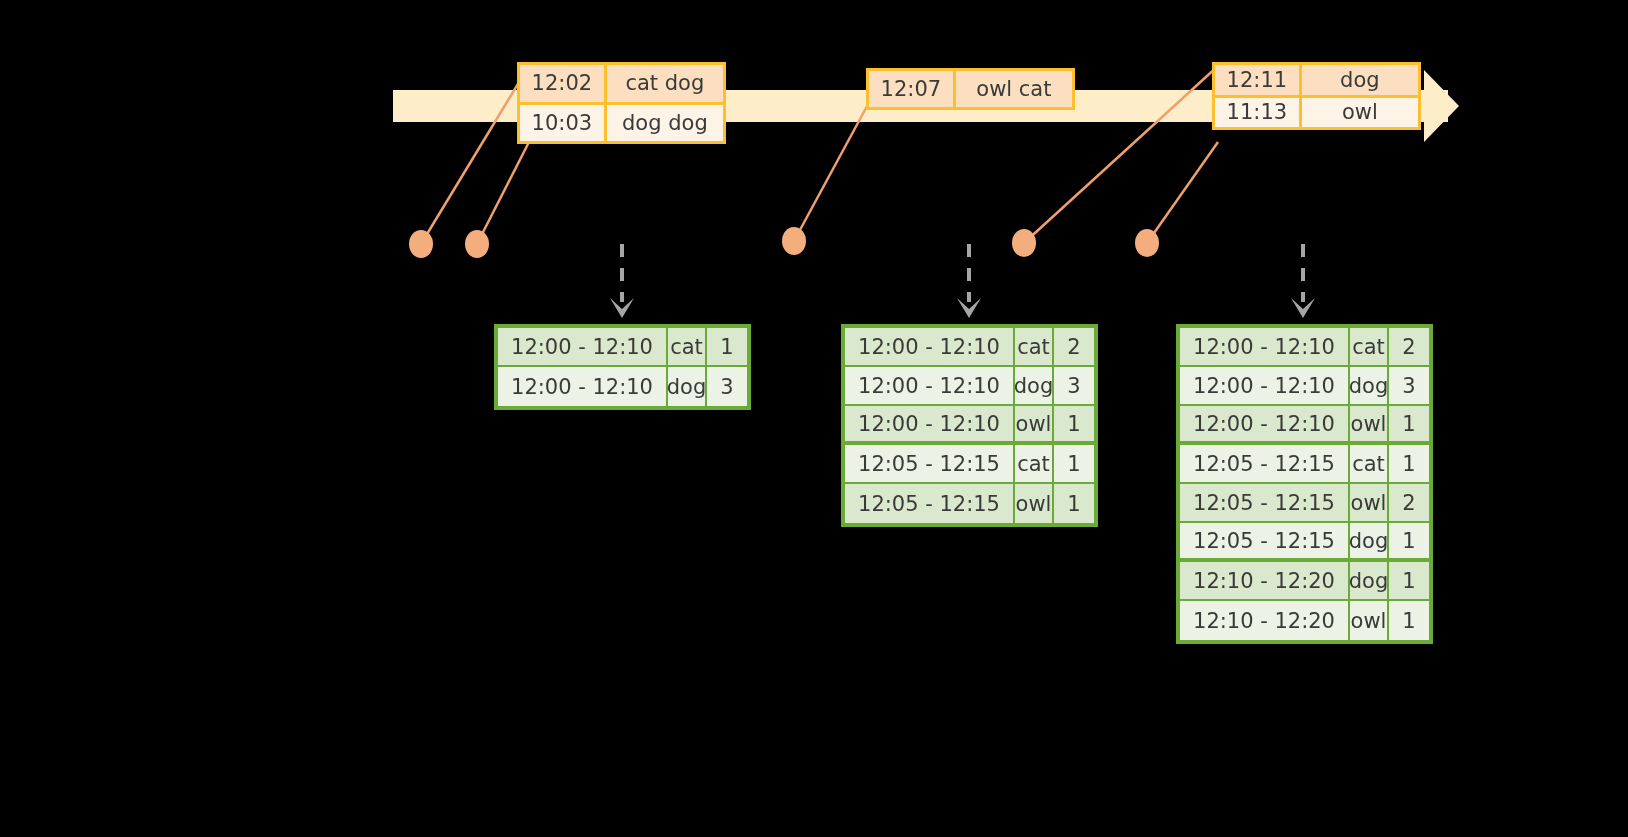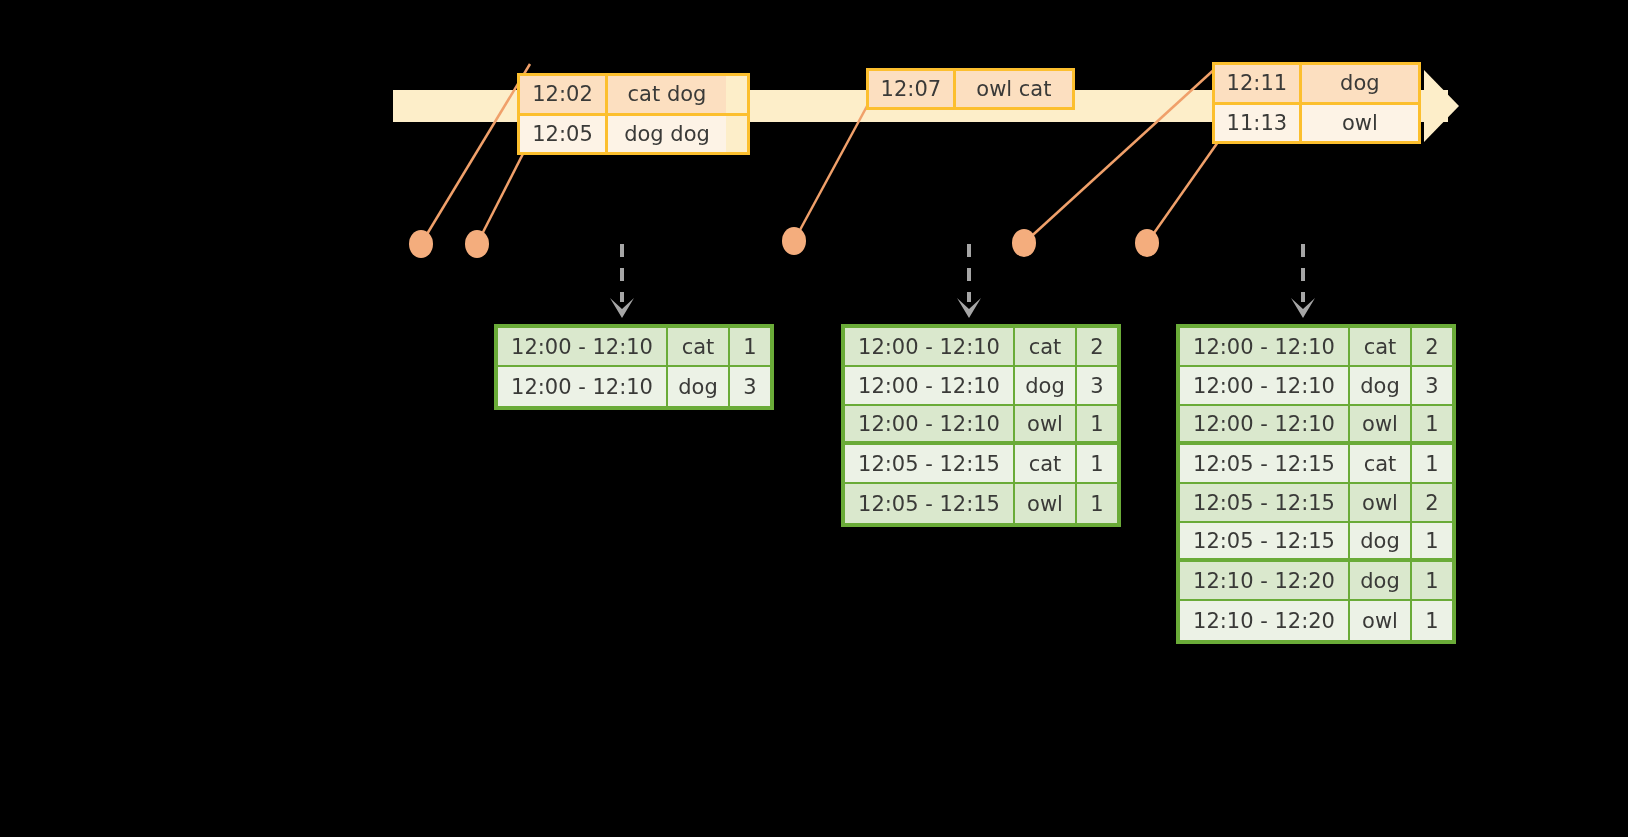--- a/index.html
+++ b/index.html
@@ -74,23 +74,23 @@
   .event-cell-words {
     width: 118px;
     display: flex;
     align-items: center;
     justify-content: center;
     font-size: 21px;
     color: #3a3a38;
     box-sizing: border-box;
   }
 
-  #event-box-1 { left: 517px; top: 62px; width: 233px; height: 82px; margin-top: 11px; }
+  #event-box-1 { left: 517px; top: 62px; width: 209px; height: 82px; }
   #event-box-2 { left: 866px; top: 68px; width: 209px; height: 42px; }
-  #event-box-3 { left: 1212px; top: 62px; width: 209px; height: 82px; }
+  #event-box-3 { left: 1212px; top: 62px; width: 209px; height: 68px; }
 
   
   .svg-overlay {
     position: absolute;
     left: 0; top: 0;
     width: 1628px;
     height: 837px;
     pointer-events: none;
   }
 
@@ -119,21 +119,21 @@
     justify-content: center;
     font-size: 21px;
     color: #3a3a38;
     box-sizing: border-box;
     border-right: 2px solid #6aab38;
   }
   .res-cell:last-child { border-right: none; }
   .res-row.shade .res-cell { background: #dae8cd; }
   .res-row.light .res-cell { background: #ecf2e6; }
   .c-window { width: 170px; }
-  .c-word   { width: 62px; }
+  .c-word   { width: 39px; }
   .c-count  { width: 40px; }
 
   #result-table-1 { left: 494px; top: 324px; }
   #result-table-2 { left: 841px; top: 324px; }
   #result-table-3 { left: 1176px; top: 324px; }
 </style>
 </head>
 <body>
 
 <div id="stage">
@@ -171,21 +171,21 @@
         </g>
       </g>
   </svg>
 
   <div class="event-box" id="event-box-1">
     <div class="event-row alt">
       <div class="event-cell-time cell">12:02</div>
       <div class="event-cell-words cell">cat dog</div>
     </div>
     <div class="event-row alt2">
-      <div class="event-cell-time cell">12:05</div>
+      <div class="event-cell-time cell">10:03</div>
       <div class="event-cell-words cell">dog dog</div>
     </div>
   </div>
 
   <div class="event-box" id="event-box-2">
     <div class="event-row alt">
       <div class="event-cell-time cell">12:07</div>
       <div class="event-cell-words cell">owl cat</div>
     </div>
   </div>

